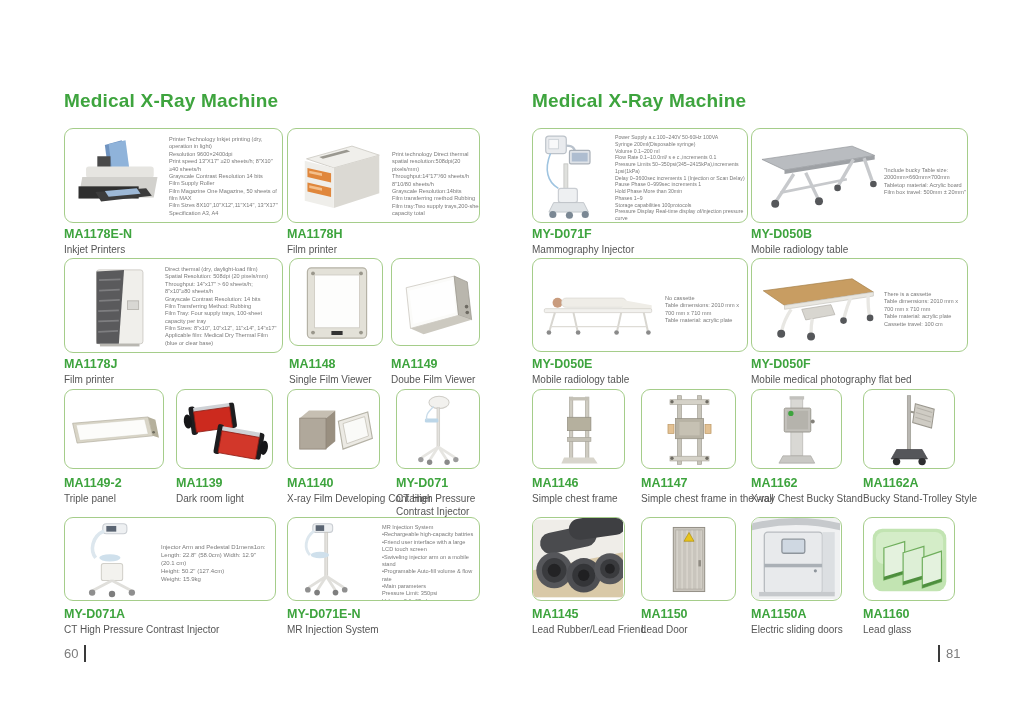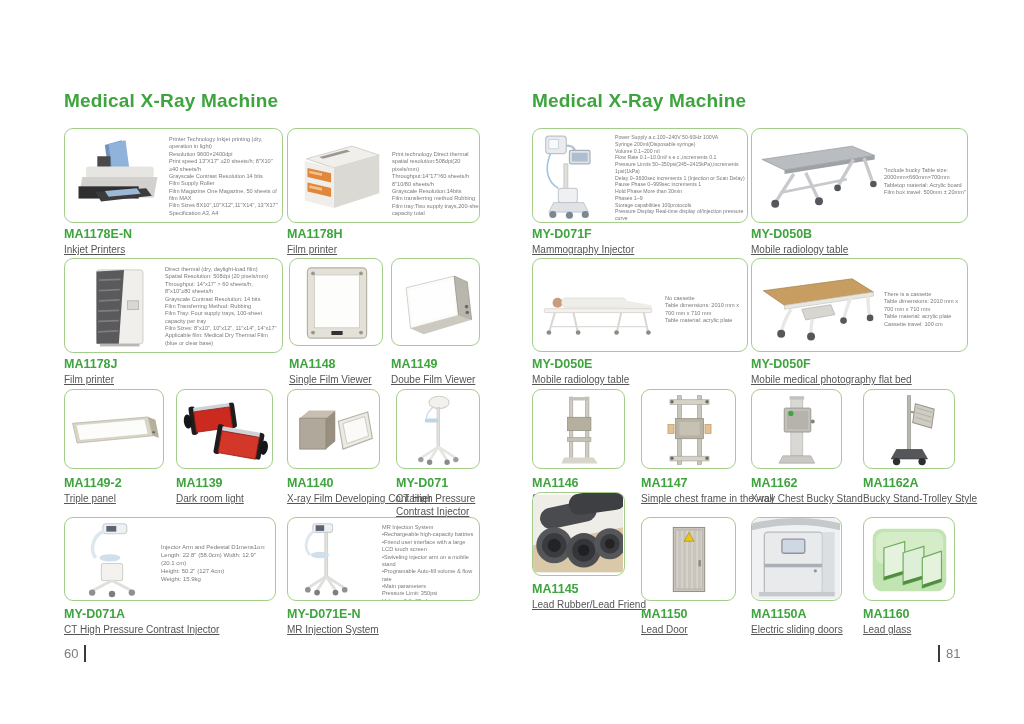--- a/index.html
+++ b/index.html
@@ -7,21 +7,21 @@
        font-family:"Liberation Sans",sans-serif;overflow:hidden;}
   .page-title{position:absolute;font-size:19px;font-weight:bold;color:#3ea43e;letter-spacing:.2px;}
   .prod{position:absolute;}
   .card{position:relative;background:#fff;border:1.5px solid #a5cd8a;border-radius:9px;
         overflow:hidden;box-sizing:border-box;}
   .card .img{position:absolute;}
   .spec{position:absolute;font-size:5.6px;line-height:1.32;color:#7a7a7a;
         white-space:pre-line;letter-spacing:0;}
   .spec.dense{font-size:5.2px;line-height:1.3;}
   .model{position:absolute;font-size:12.5px;font-weight:bold;color:#3ea43e;white-space:nowrap;}
-  .desc{position:absolute;font-size:10px;color:#555;white-space:nowrap;text-decoration:underline;}
+  .desc{position:absolute;font-size:10px;color:#555;white-space:nowrap;}
   .desc.wrap{white-space:normal;line-height:1.25;}
   .pagenum{position:absolute;font-size:13px;color:#7c7c7c;display:flex;align-items:center;gap:6px;}
   .pagenum .bar{display:inline-block;width:2px;height:17px;background:#3a3a3a;}
   svg{display:block;}
 </style>
 </head>
 <body>
 
 <div class="page-title" style="left:64px;top:90px">Medical X-Ray Machine</div>
 
@@ -448,21 +448,21 @@
       </g>
       <polygon points="20,84 58,84 66,98 12,98" fill="#55565a" stroke="#3b3c40" stroke-width="1"></polygon>
       <circle cx="20" cy="102" r="5.5" fill="#2e2e30"></circle>
         <circle cx="58" cy="102" r="5.5" fill="#2e2e30"></circle>
     </svg>
   </div>
   <div class="model" style="left:0;top:87px">MA1162A</div>
   <div class="desc" style="left:0;top:104px">Bucky Stand-Trolley Style</div>
 </div>
 
-<div class="prod" style="left:532px;top:492px;width:93px">
+<div class="prod" style="left:532px;top:517px;width:93px">
   <div class="card" style="width:93px;height:84px">
     <svg class="img" style="left:0;top:0" width="90" height="81" viewBox="0 0 110 95">
       <rect x="0" y="0" width="110" height="95" fill="#efede8"></rect>
       <polygon points="0,62 110,40 110,95 0,95" fill="#d9c9a8"></polygon>
       <g transform="rotate(-12 40 24)">
         <rect x="8" y="12" width="70" height="26" rx="13" fill="#4a4b4e"></rect>
         <rect x="46" y="4" width="70" height="26" rx="13" fill="#3e3f42" transform="rotate(4 81 17)"></rect>
       </g>
       <g>
         <circle cx="26" cy="62" r="22" fill="#55565a"></circle>

